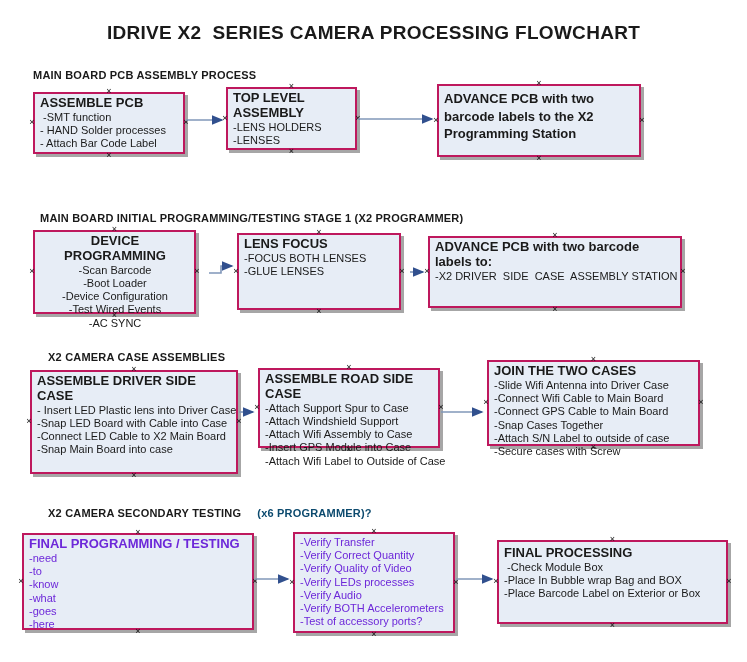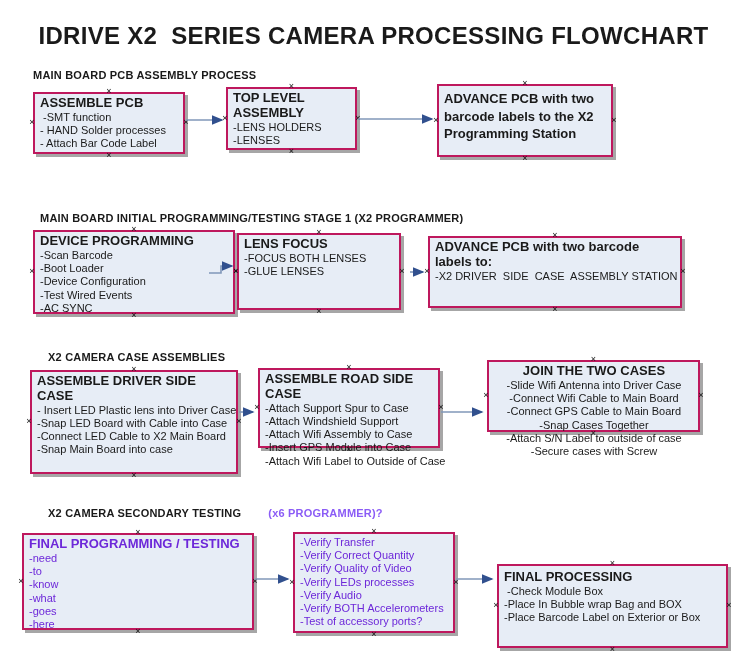--- a/index.html
+++ b/index.html
@@ -2,26 +2,26 @@
 <html><head>
 <meta charset="utf-8">
 <style>
   html,body { margin:0; padding:0; background:#ffffff; }
   .canvas {
     position:relative; width:747px; height:662px; background:#ffffff;
     font-family:"Liberation Sans", sans-serif; color:#1a1a1a; overflow:hidden;
   }
   .page-title {
     position:absolute; top:22px; left:0; width:100%; text-align:center;
-    font-size:24px; font-weight:bold; letter-spacing:0.3px; white-space:pre;
+    font-size:19px; font-weight:bold; letter-spacing:0.3px; white-space:pre;
   }
   .sec-head {
     position:absolute; font-size:11px; font-weight:bold; white-space:pre; letter-spacing:0.2px;
   }
-  .sec-head .red-part { color:#8b5cf6; margin-left:27px; }
+  .sec-head .red-part { color:#0c4a6e; margin-left:16px; }
   .fbox {
     position:absolute; background:#e7edf6; border:2px solid #be185d;
     box-shadow:3px 3px 0 rgba(150,150,150,0.85);
     box-sizing:border-box; padding:2px 4px 2px 5px;
   }
   .btitle { font-size:13px; font-weight:bold; line-height:1.15; }
   .bitem  { font-size:11px; line-height:1.2; white-space:pre; }
   .red-box .btitle, .red-box .bitem { color:#6d28d9; }
   
   .cp { position:absolute; width:10px; height:10px; font-size:9px; line-height:10px;
@@ -58,33 +58,33 @@
   <div class="fbox" style="left:226px; top:87px; width:131px; height:63px;">
     <span class="cp cp-t"></span>
     <span class="cp cp-b"></span>
     <span class="cp cp-l"></span>
     <span class="cp cp-r"></span>
     <div class="btitle">TOP LEVEL ASSEMBLY</div>
     <div class="bitem">-LENS HOLDERS</div>
     <div class="bitem">-LENSES</div>
   </div>
 
-  <div class="fbox" style="left:437px; top:84px; width:176px; height:73px; padding-top:4px;">
+  <div class="fbox" style="left:437px; top:84px; width:204px; height:73px; padding-top:4px;">
     <span class="cp cp-t"></span>
     <span class="cp cp-b"></span>
     <span class="cp cp-l"></span>
     <span class="cp cp-r"></span>
     <div class="btitle" style="line-height:1.35;">ADVANCE PCB with two barcode labels to the X2 Programming Station</div>
   </div>
 
   <div class="sec-head" style="left:27px; top:200px;">
     <span>MAIN BOARD INITIAL PROGRAMMING/TESTING STAGE 1 (X2 PROGRAMMER)</span>
   </div>
 
-  <div class="fbox" style="left:33px; top:230px; width:202px; height:84px;">
+  <div class="fbox" style="left:33px; top:230px; width:163px; height:84px;text-align:center;">
     <span class="cp cp-t"></span>
     <span class="cp cp-b"></span>
     <span class="cp cp-l"></span>
     <span class="cp cp-r"></span>
     <div class="btitle">DEVICE PROGRAMMING</div>
     <div class="bitem">-Scan Barcode</div>
     <div class="bitem">-Boot Loader</div>
     <div class="bitem">-Device Configuration</div>
     <div class="bitem">-Test Wired Events</div>
     <div class="bitem">-AC SYNC</div>
@@ -131,21 +131,21 @@
     <span class="cp cp-l"></span>
     <span class="cp cp-r"></span>
     <div class="btitle">ASSEMBLE ROAD SIDE CASE</div>
     <div class="bitem">-Attach Support Spur to Case</div>
     <div class="bitem">-Attach Windshield Support</div>
     <div class="bitem">-Attach Wifi Assembly to Case</div>
     <div class="bitem">-Insert GPS Module into Case</div>
     <div class="bitem">-Attach Wifi Label to Outside of Case</div>
   </div>
 
-  <div class="fbox" style="left:487px; top:360px; width:213px; height:72px;text-align:center;">
+  <div class="fbox" style="left:487px; top:360px; width:213px; height:86px;">
     <span class="cp cp-t"></span>
     <span class="cp cp-b"></span>
     <span class="cp cp-l"></span>
     <span class="cp cp-r"></span>
     <div class="btitle">JOIN THE TWO CASES</div>
     <div class="bitem">-Slide Wifi Antenna into Driver Case</div>
     <div class="bitem">-Connect Wifi Cable to Main Board</div>
     <div class="bitem">-Connect GPS Cable to Main Board</div>
     <div class="bitem">-Snap Cases Together</div>
     <div class="bitem">-Attach S/N Label to outside of case</div>
@@ -177,21 +177,21 @@
     <span class="cp cp-r"></span>
     <div class="bitem">-Verify Transfer</div>
     <div class="bitem">-Verify Correct Quantity</div>
     <div class="bitem">-Verify Quality of Video</div>
     <div class="bitem">-Verify LEDs processes</div>
     <div class="bitem">-Verify Audio</div>
     <div class="bitem">-Verify BOTH Accelerometers</div>
     <div class="bitem">-Test of accessory ports?</div>
   </div>
 
-  <div class="fbox" style="left:497px; top:564px; width:231px; height:84px; padding-top:4px;">
+  <div class="fbox" style="left:497px; top:540px; width:231px; height:84px; padding-top:4px;">
     <span class="cp cp-t"></span>
     <span class="cp cp-b"></span>
     <span class="cp cp-l"></span>
     <span class="cp cp-r"></span>
     <div class="btitle">FINAL PROCESSING</div>
     <div class="bitem"> -Check Module Box</div>
     <div class="bitem">-Place In Bubble wrap Bag and BOX</div>
     <div class="bitem">-Place Barcode Label on Exterior or Box</div>
   </div>
 

